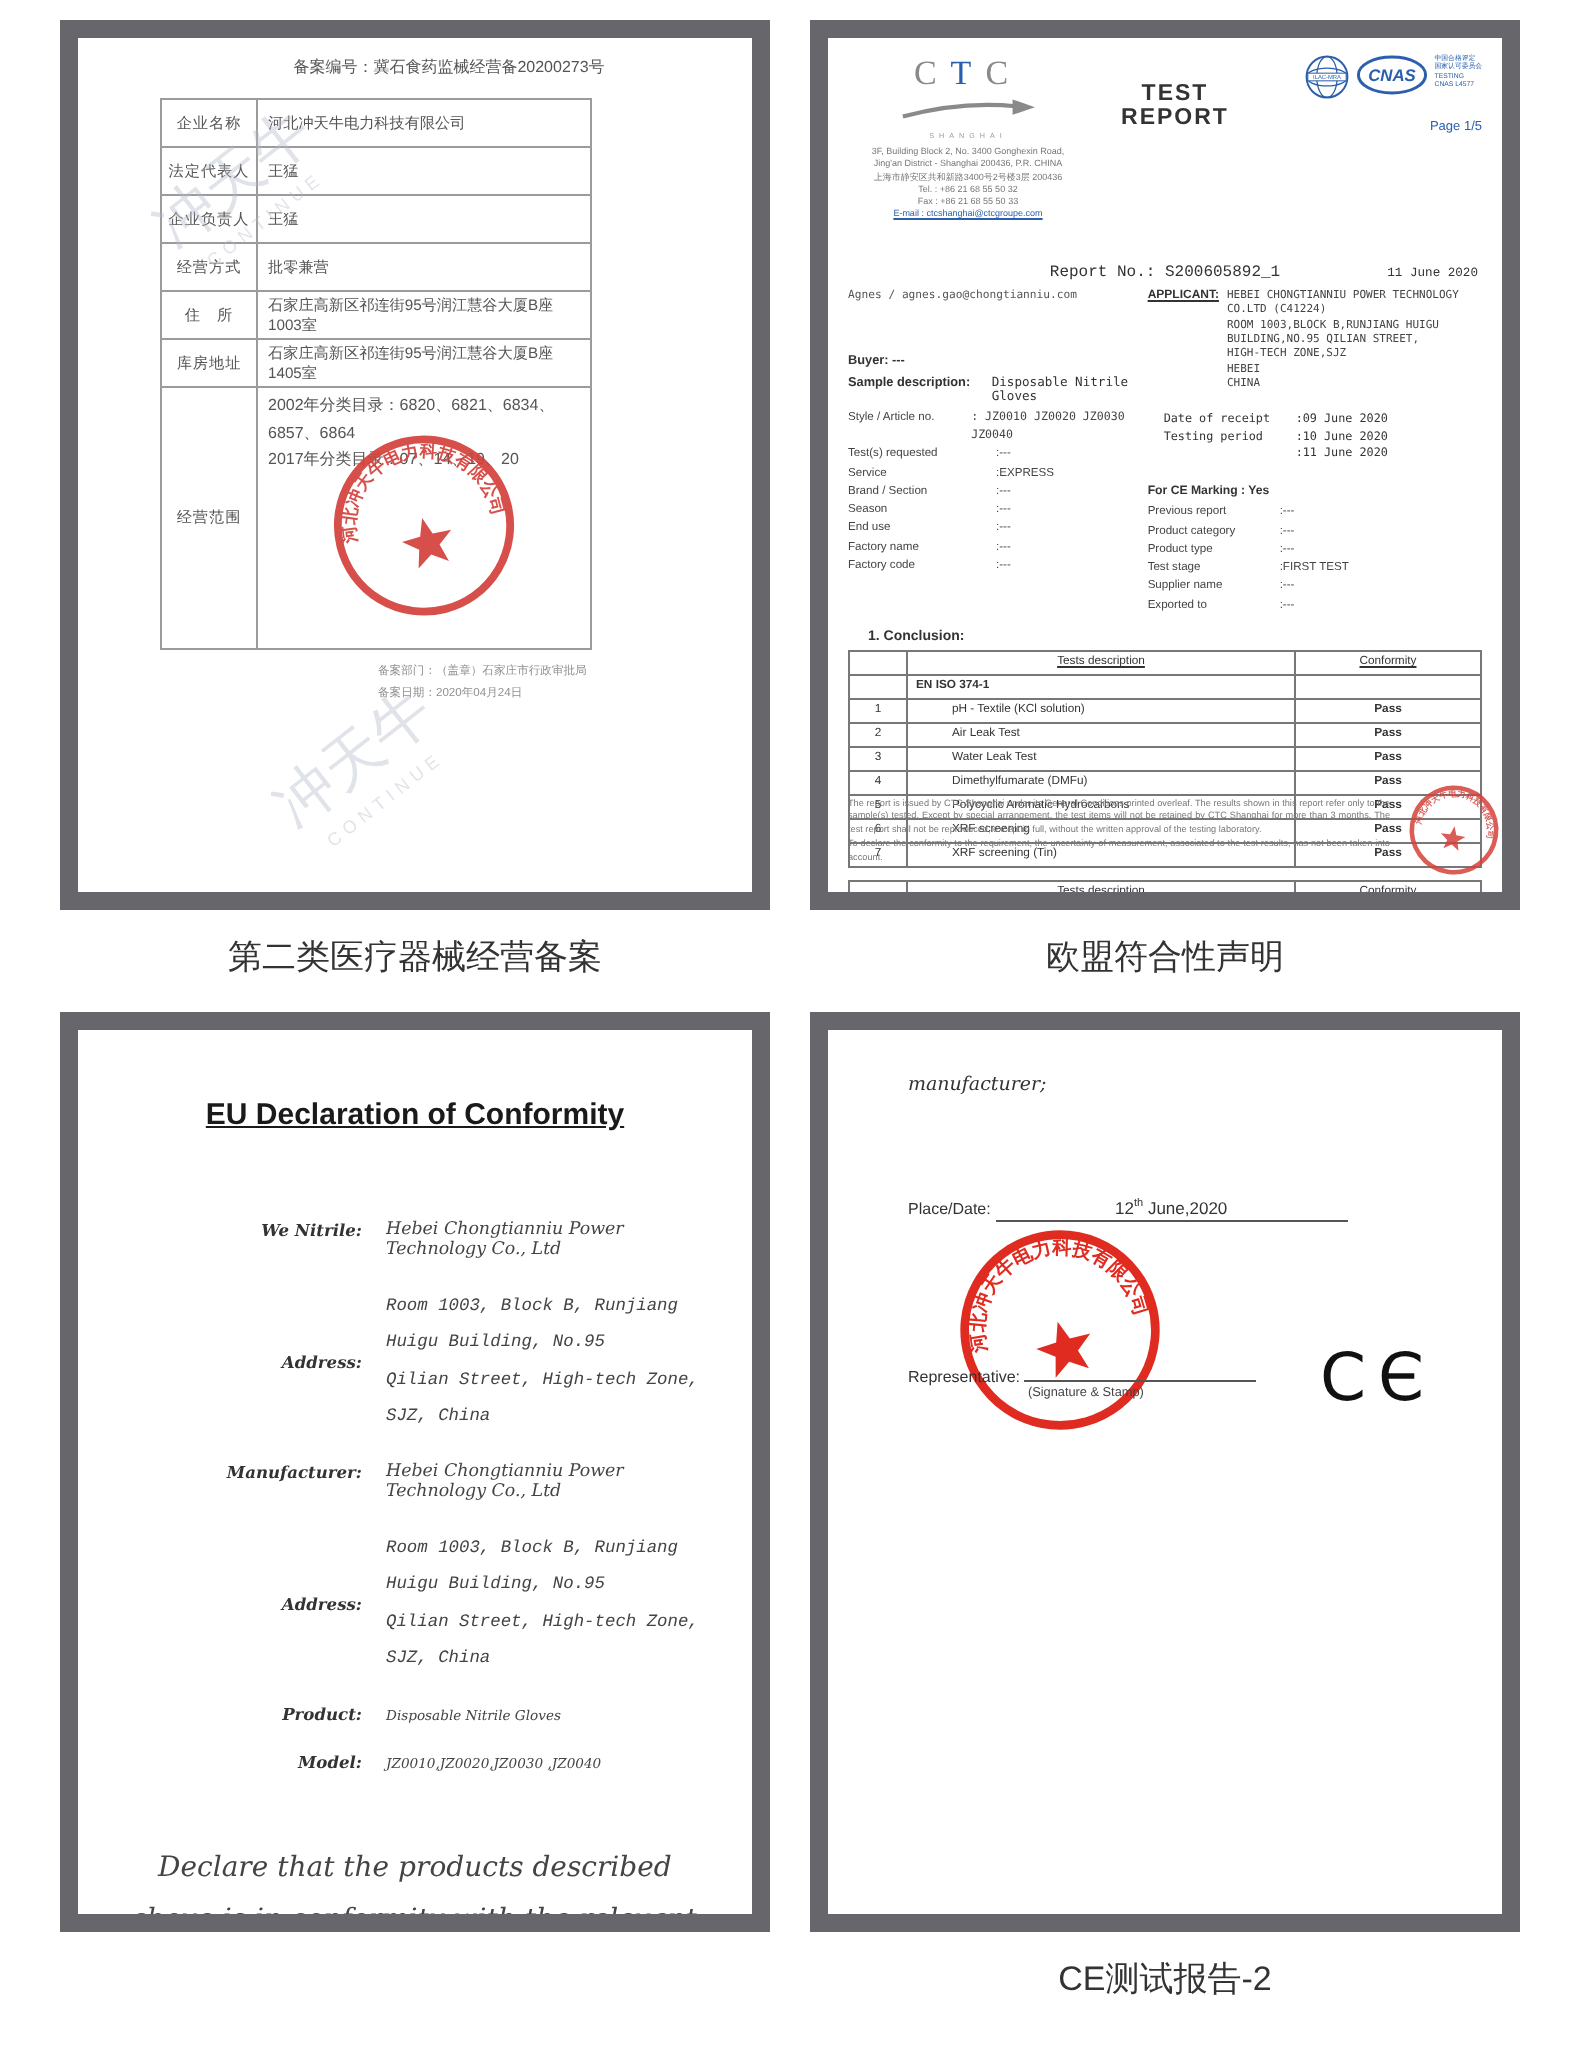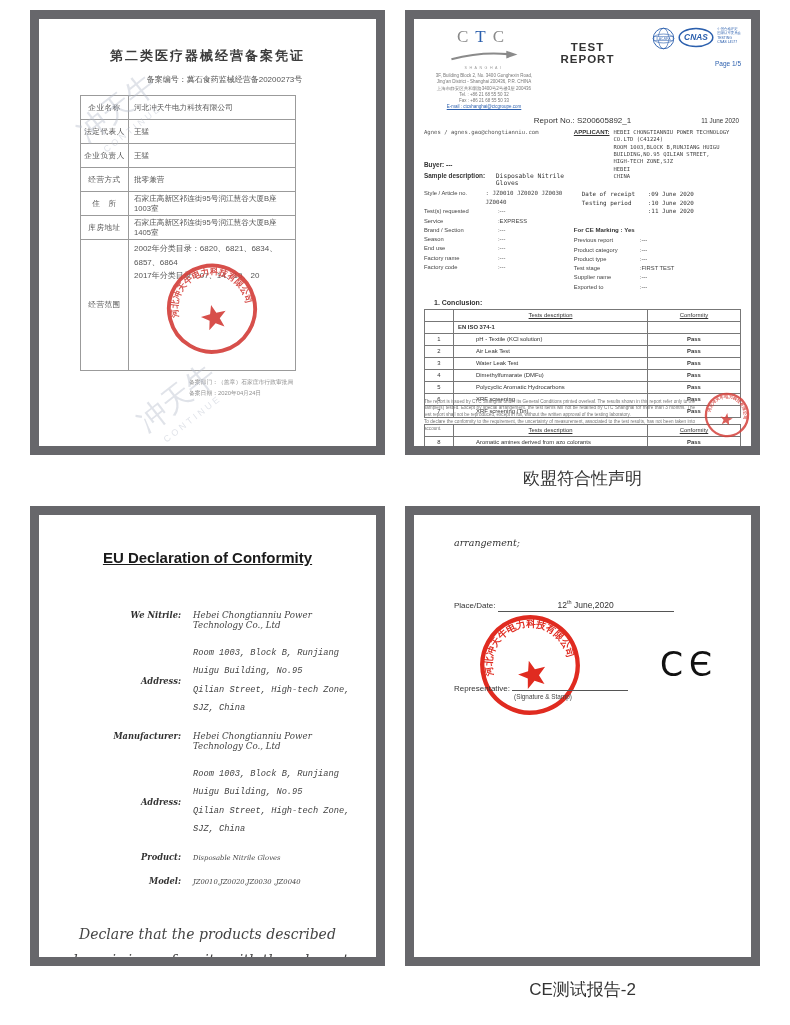--- a/index.html
+++ b/index.html
@@ -36,21 +36,21 @@
   .ctc-letters { font-size:17px; letter-spacing:7px; color:#8a8a8a; font-family:"Liberation Serif",serif; }
   .ctc-letters .t { color:#2b5fad; }
   .ctc-sub { font-size:3.6px; letter-spacing:2.5px; color:#999; margin-top:1px; }
   .ctc-addr { font-size:4.5px; color:#777; line-height:1.4; margin-top:3px; }
   .ctc-addr .email { color:#2b5fad; text-decoration:underline; }
   .rep-title { flex:1; text-align:center; font-weight:bold; font-size:11.5px; letter-spacing:1px; padding-top:14px; }
   .rep-logos { width:110px; }
   .logo-row { display:flex; justify-content:flex-end; gap:3px; }
   .cnas-txt { font-size:3.4px; color:#2b5fad; line-height:1.25; text-align:left; }
   .page-no { color:#2b5fad; font-size:6.5px; margin-top:10px; text-align:right; }
-  .rep-no-row { position:relative; margin-top:5px; height:11px; }
+  .rep-no-row { position:relative; margin-top:21px; height:11px;font-family:Liberation Mono, monospace; }
   .rep-no { text-align:center; font-size:8px; color:#333; }
   .rep-date { position:absolute; right:2px; top:1px; font-size:6.3px; }
   .info { display:flex; margin-top:2px; }
   .info-left { width:46%; }
   .info-right { width:54%; padding-left:4px; box-sizing:border-box; }
   .contact { font-size:5.6px; font-family:"DejaVu Sans Mono",monospace; color:#555; }
   .applicant { display:flex; }
   .app-label { font-weight:bold; text-decoration:underline; font-size:6px; margin-right:4px; white-space:nowrap; }
   .app-lines { font-family:"DejaVu Sans Mono",monospace; font-size:5.5px; line-height:1.35; color:#444; }
   .dates { margin-top:9px; font-family:"DejaVu Sans Mono",monospace; font-size:5.9px; margin-left:8px; }
@@ -93,39 +93,38 @@
 
   
   .dec2 { position:relative; height:100%; font-family:"DejaVu Serif",serif; }
   .d2-manu { position:absolute; left:40px; top:22px; font-style:italic; font-size:9.5px; color:#333; }
   .d2-place { position:absolute; left:40px; top:84px; font-size:8px; color:#333; font-family:"Liberation Sans",sans-serif; }
   .d2-line { display:inline-block; border-bottom:1px solid #555; min-width:168px; text-align:center; font-size:8.5px; padding:0 4px 1px; }
   .stamp-big { position:absolute; left:64px; top:98px; width:104px; height:104px; transform:rotate(-16deg); }
   .d2-rep { position:absolute; left:40px; top:166px; font-size:8px; font-family:"Liberation Sans",sans-serif; color:#333; }
   .d2-repline { display:inline-block; border-bottom:1px solid #555; min-width:116px; height:9px; }
   .d2-note { position:absolute; left:100px; top:178px; font-size:6.4px; color:#444; font-family:"Liberation Sans",sans-serif; }
-  .d2-ce { position:absolute; left:246px; top:130px; font-size:33px; color:#111; letter-spacing:6px; font-family:"DejaVu Sans",sans-serif; }
+  .d2-ce { position:absolute; left:246px; top:154px; font-size:33px; color:#111; letter-spacing:6px; font-family:"DejaVu Sans",sans-serif; }
 </style>
 </head>
 <body>
 
 <div class="grid">
 
   <div class="cell">
     <div class="frame toprow">
       <div class="cert">
         <div class="wm wm1">
           <div class="wm-main">冲天牛</div>
           <div class="wm-sub">CONTINUE</div>
         </div>
         <div class="wm wm2">
           <div class="wm-main">冲天牛</div>
           <div class="wm-sub">CONTINUE</div>
         </div>
-        <div class="cert-title">第二类医疗器械经营备案凭证</div>
         <div class="cert-sub">备案编号：冀石食药监械经营备20200273号</div>
         <table class="cert-table">
           <tbody>
           <tr>
             <td class="lab">企业名称</td>
             <td>河北冲天牛电力科技有限公司</td>
           </tr>
           <tr>
             <td class="lab">法定代表人</td>
             <td>王猛</td>
@@ -166,20 +165,21 @@
             </td>
           </tr>
           </tbody>
         </table>
         <div class="cert-footer">
           <div>备案部门：（盖章）石家庄市行政审批局</div>
           <div>备案日期：2020年04月24日</div>
         </div>
       </div>
     </div>
+    <div class="caption">第二类医疗器械经营备案</div>
   </div>
 
   <div class="cell">
     <div class="frame toprow">
       <div class="rep">
         <div class="rep-header">
           <div class="ctc">
             <div class="ctc-letters"><span>C</span><span class="t">T</span><span>C</span></div>
             <svg width="78" height="12" viewBox="0 0 80 14">
               <path d="M2 12 C 28 5, 48 4, 68 6" stroke="#8a8a8a" stroke-width="2.4" fill="none"></path>
@@ -457,21 +457,21 @@
           <p>Regulation (EU) 2016/425;</p>
 
         </div>
       </div>
     </div>
   </div>
 
   <div class="cell">
     <div class="frame botrow">
       <div class="dec2">
-        <div class="d2-manu">arrangement;</div>
+        <div class="d2-manu">manufacturer;</div>
         <div class="d2-place">
           <span>Place/Date:</span>
           <span class="d2-line"><span>12</span><sup style="font-size:5.5px">th</sup><span> June,2020</span></span>
         </div>
         <svg class="stamp stamp-big" viewBox="0 0 120 120">
           <circle cx="60" cy="60" r="55" fill="none" stroke="#e02b20" stroke-width="5"></circle>
           <defs>
               <path id="arcC" d="M 16 60 A 44 44 0 0 1 104 60" fill="none"></path>
             </defs>
           <text fill="#e02b20" font-size="11" font-weight="bold">

